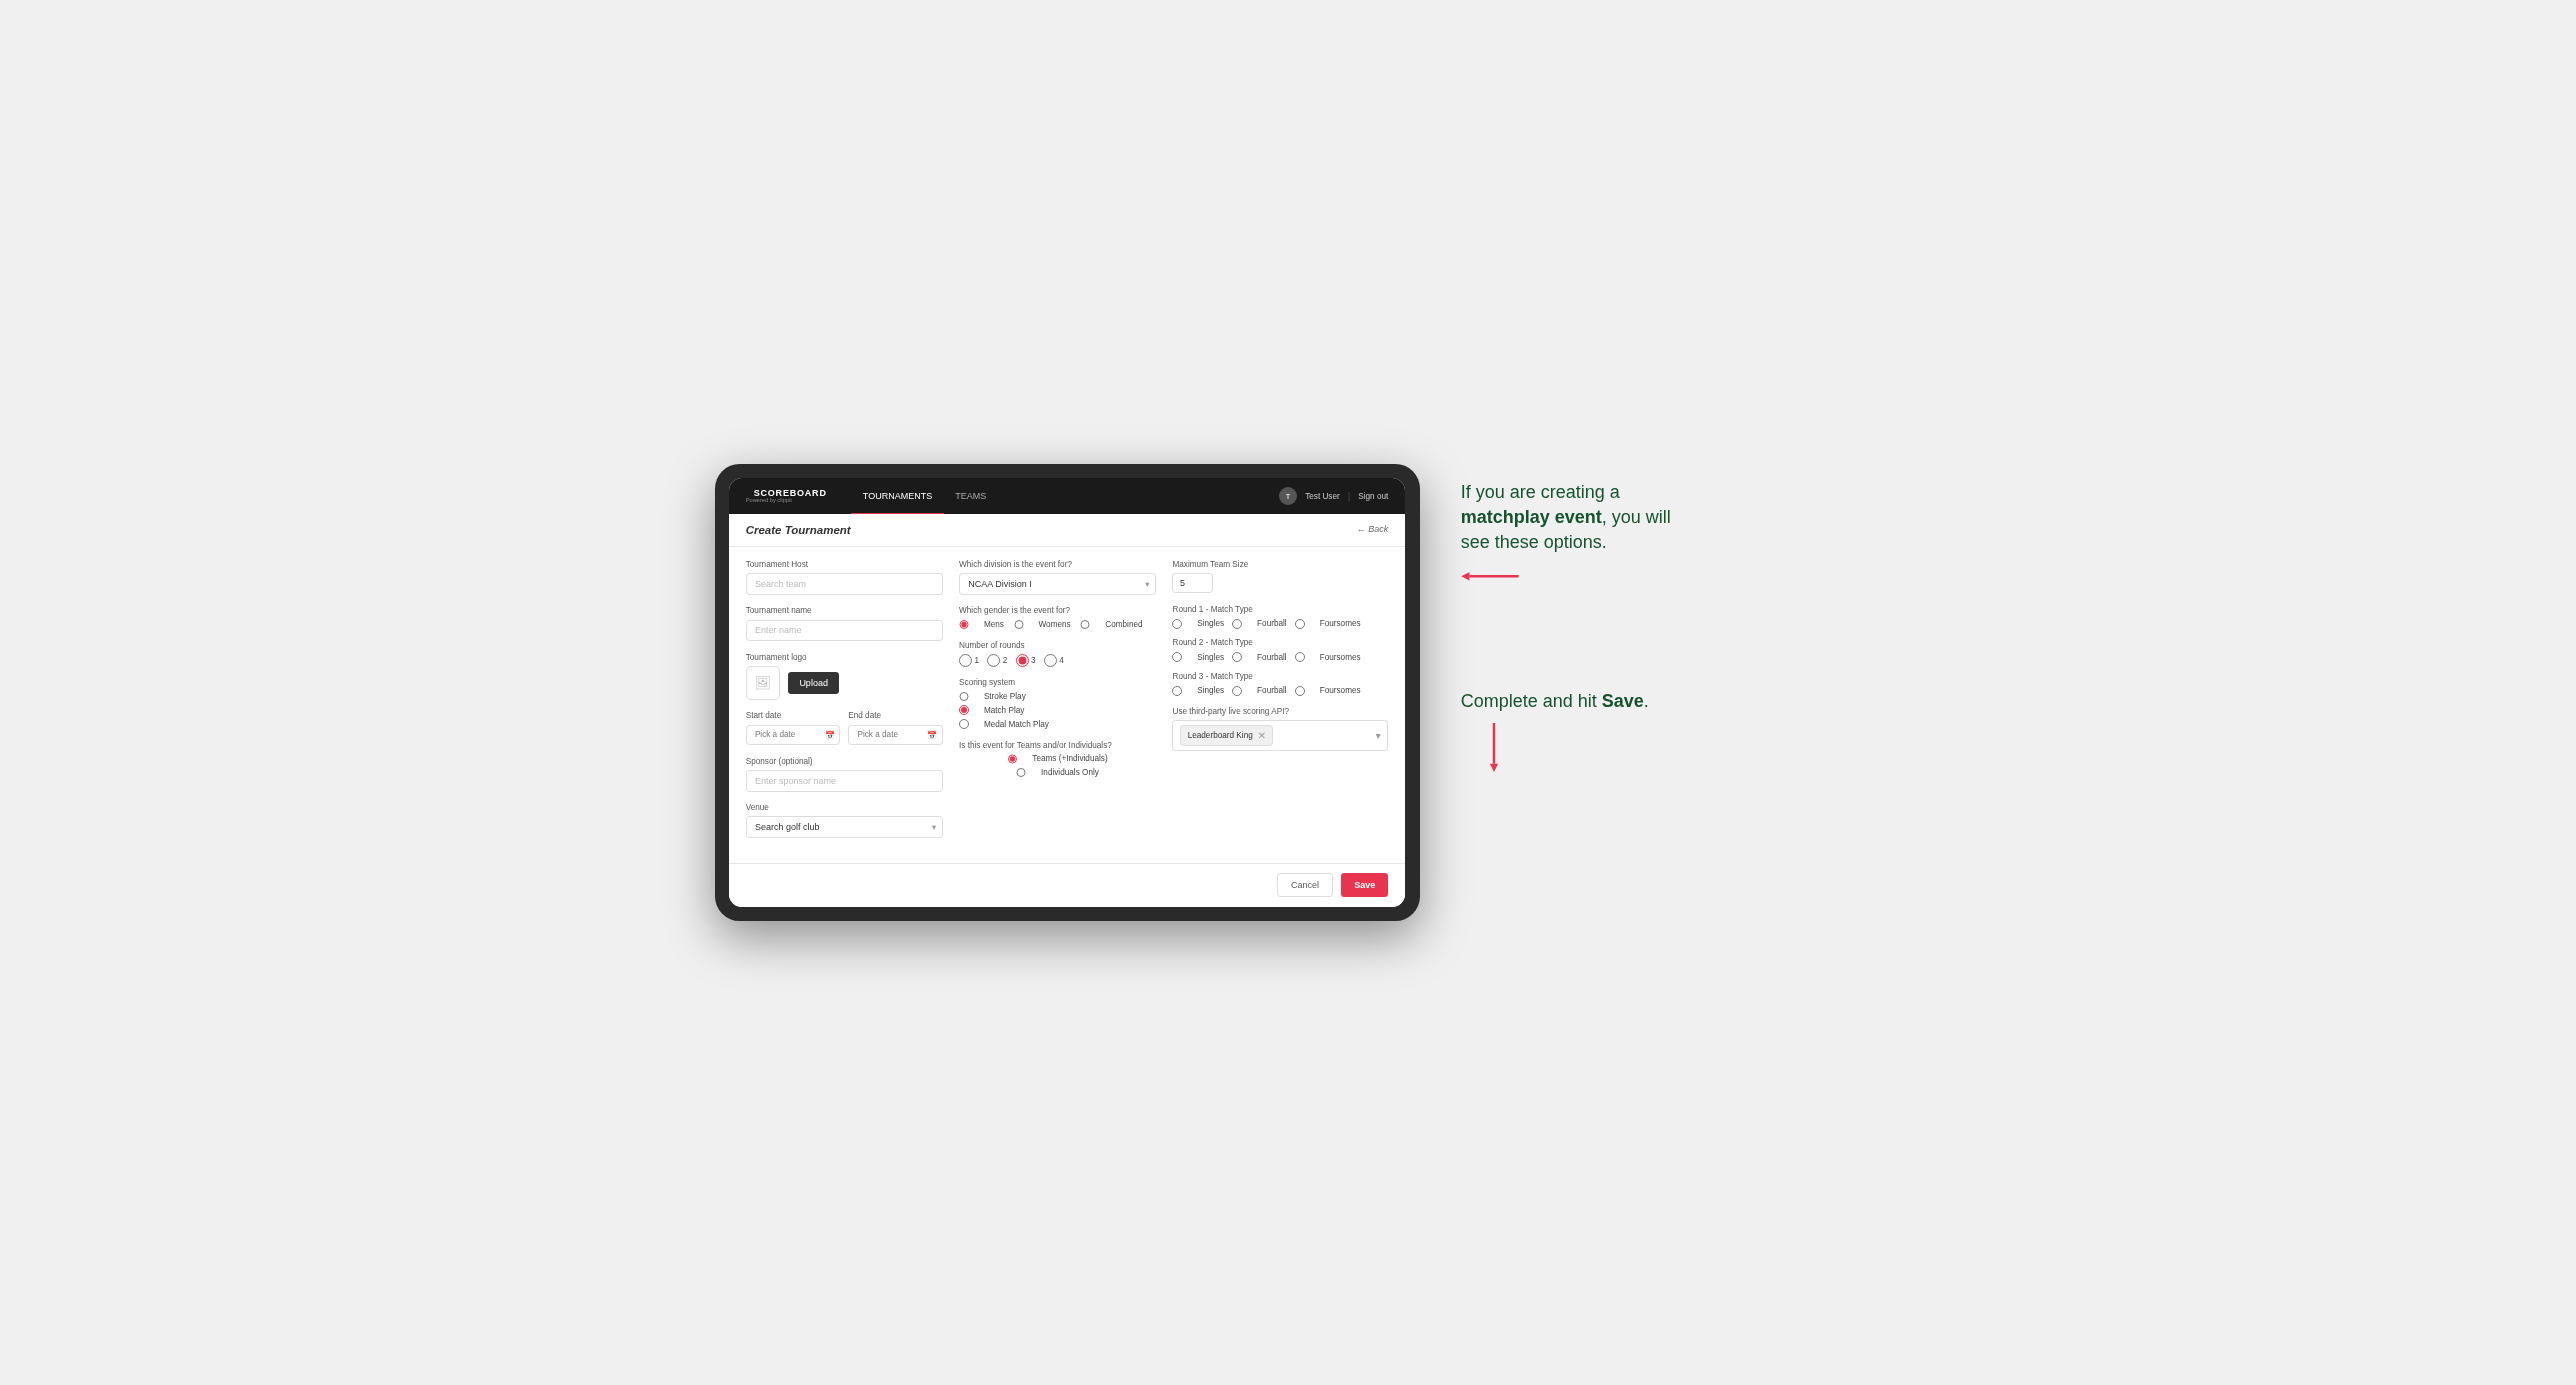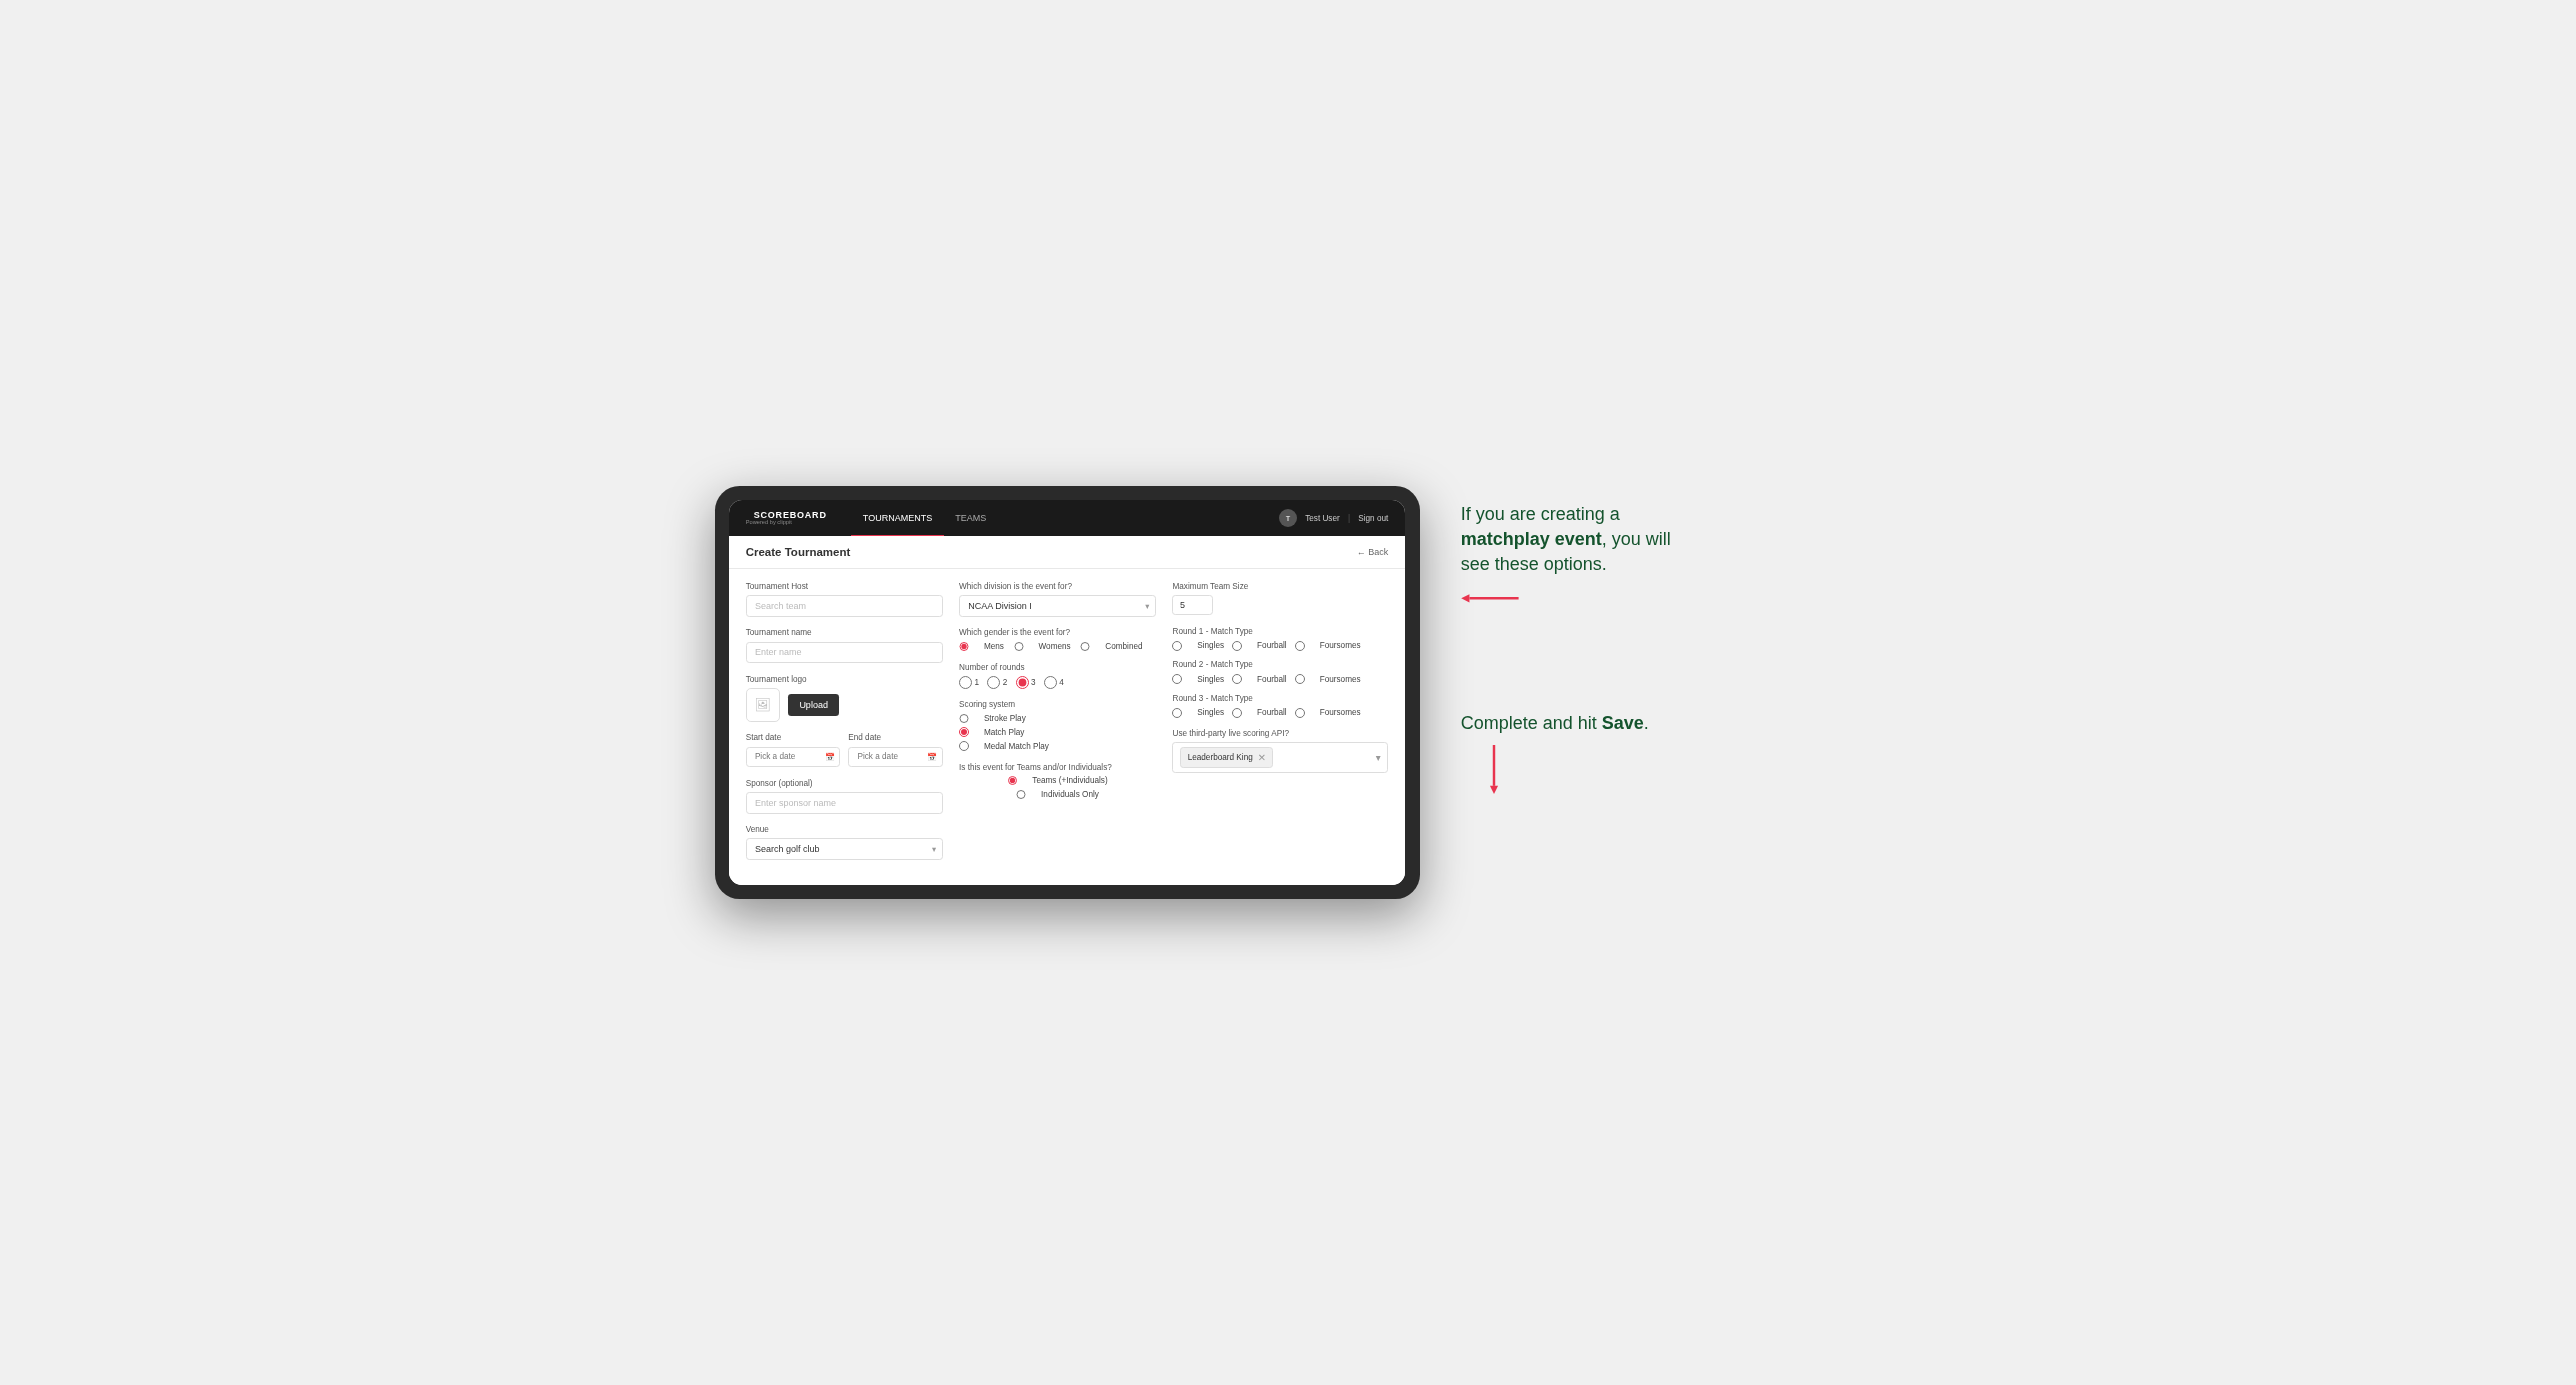--- a/index.html
+++ b/index.html
@@ -101,23 +101,24 @@
       cursor: pointer;
     }
     .nav-divider {
       color: #555;
       font-size: 8.2px;
     }
     .page-header {
       background: #fff;
       padding: 9.8px 16.4px;
       display: flex;
-      align-items: center;
+      align-items: flex-start;
       justify-content: space-between;
       border-bottom: 0.8px solid #e8e8e8;
+      font-style: italic;
     }
     .page-title {
       font-size: 11.5px;
       font-weight: 600;
       color: #333;
     }
     .back-btn {
       font-size: 9px;
       color: #666;
       cursor: pointer;
@@ -621,20 +622,24 @@
                 <span>Leaderboard King</span>
                 <span class="api-remove">✕</span>
               </div>
               <span style="font-size: 9.8px; color: #999;">▾</span>
             </div>
           </div>
         </div>
 
       </div>
 
+      <div class="form-footer">
+        <button class="btn-cancel">Cancel</button>
+        <button class="btn-save">Save</button>
+      </div>
 
     </div>
   </div>
 
   <div class="annotation-panel">
     <div class="annotation-block">
       <div class="annotation-text">
         If you are creating a <strong>matchplay event</strong>, you will see these options.
       </div>
       <div style="margin-top: 8.2px;">

